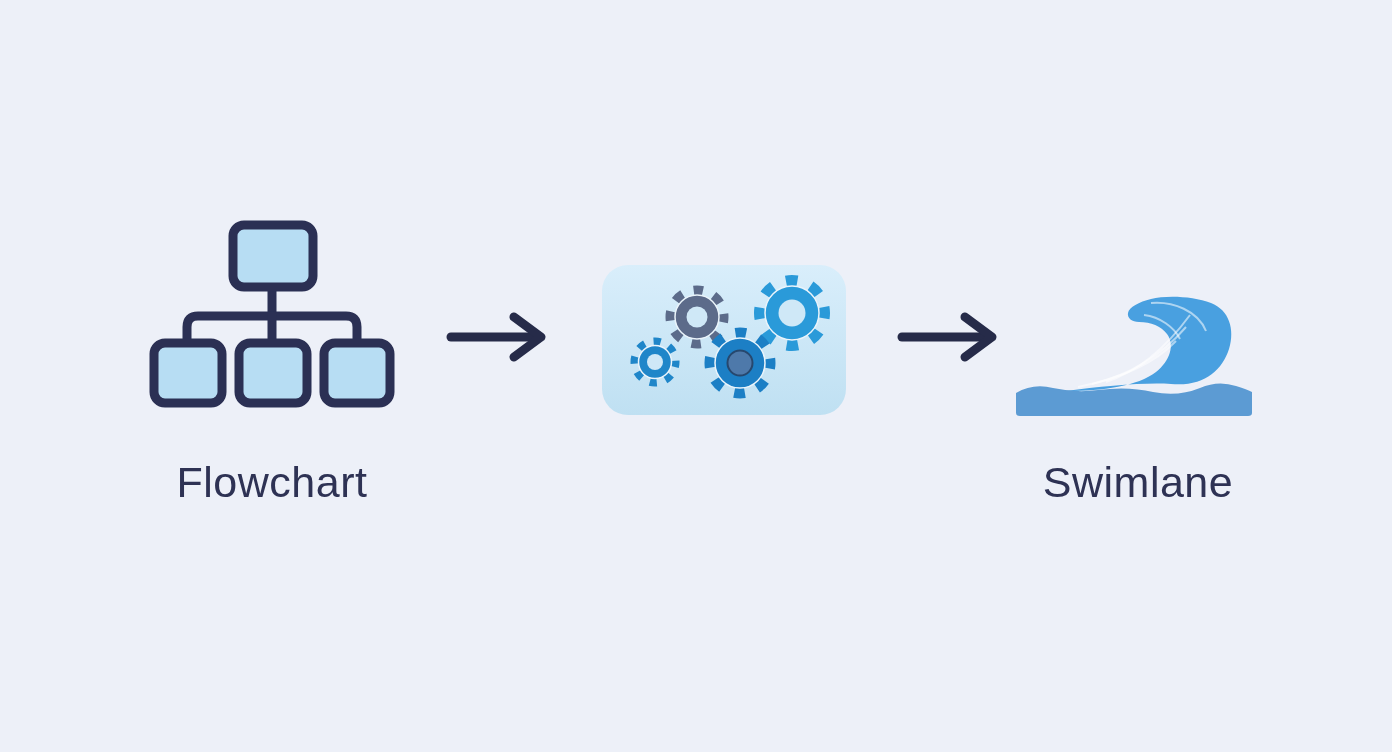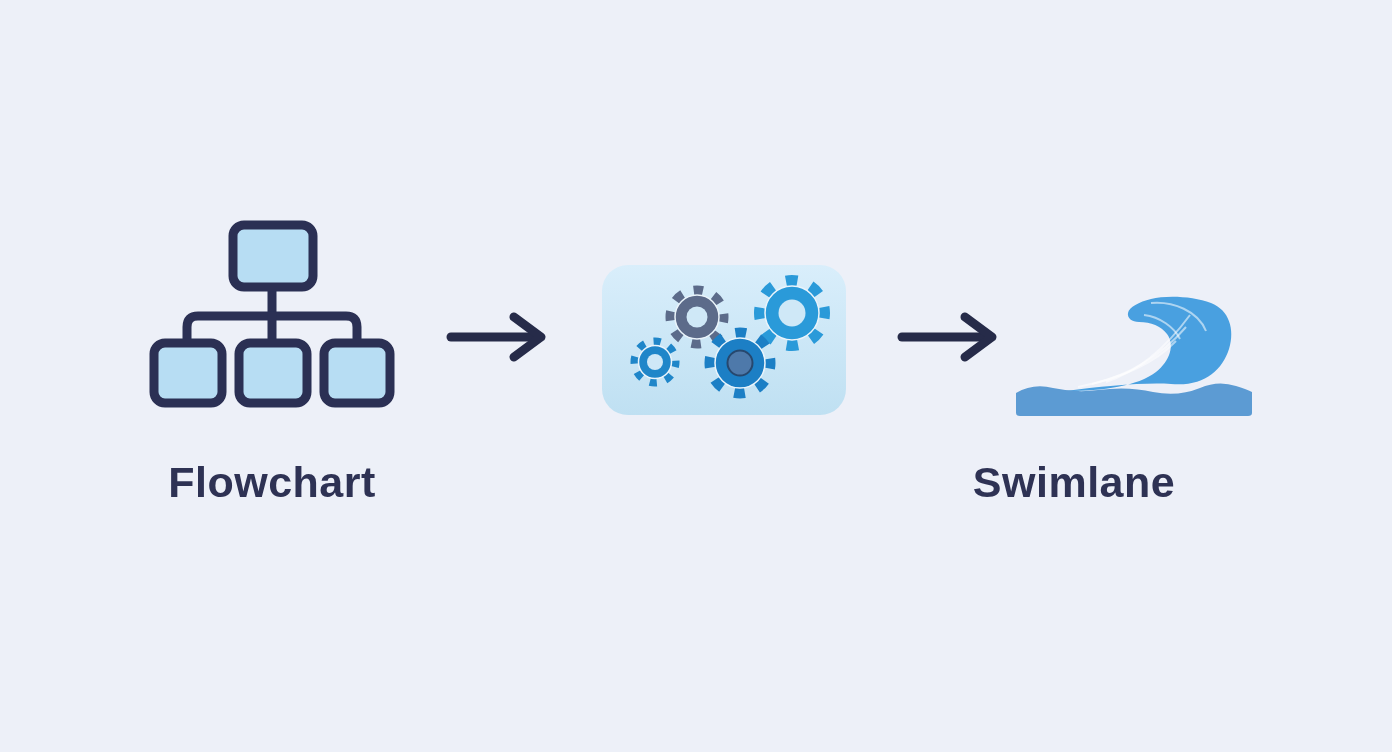--- a/index.html
+++ b/index.html
@@ -9,21 +9,21 @@
     background:#edf0f8;
     overflow:hidden;
     font-family:"Liberation Sans", sans-serif;
   }
   .abs{position:absolute;}
   .node-label{
     position:absolute;
     top:458px;
     transform:translateX(-50%);
     font-size:43px;
-    font-weight:bold;
+    font-weight:normal;
     letter-spacing:0.5px;
     color:#2e3254;
     white-space:nowrap;
   }
   svg{display:block;}
 </style>
 </head>
 <body>
 
 <div class="stage">
@@ -122,15 +122,15 @@
                Q68,110 90,107
                Q120,103 145,109
                Q170,114 192,105
                Q210,97 228,103
                Q238,106 244,109
                V130 Q244,133 240,133 H12 Q8,133 8,130 Z" fill="#5c9bd3"></path>
     </svg>
   </div>
 
   <div class="node-label" style="left:272px;">Flowchart</div>
-  <div class="node-label" style="left:1074px;">Swimlane</div>
+  <div class="node-label" style="left:1138px;">Swimlane</div>
 
 </div>
 
 </body></html>

